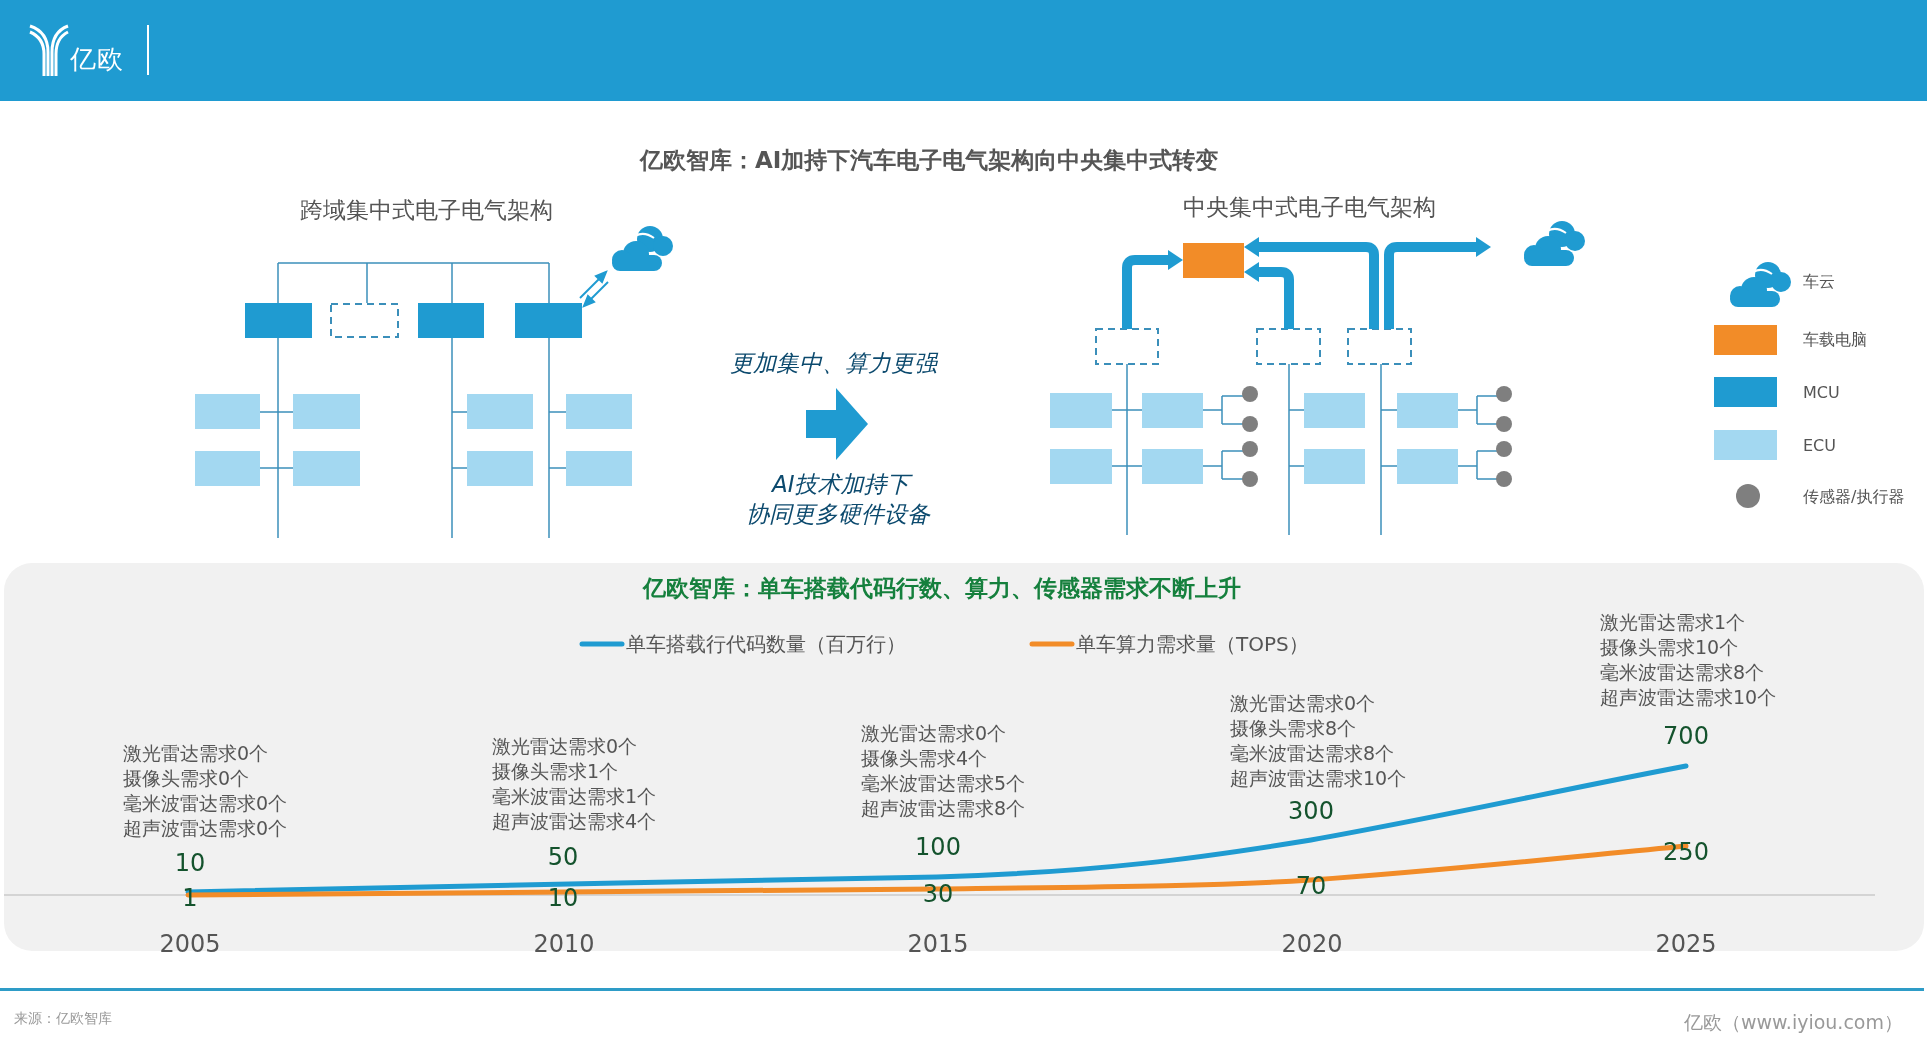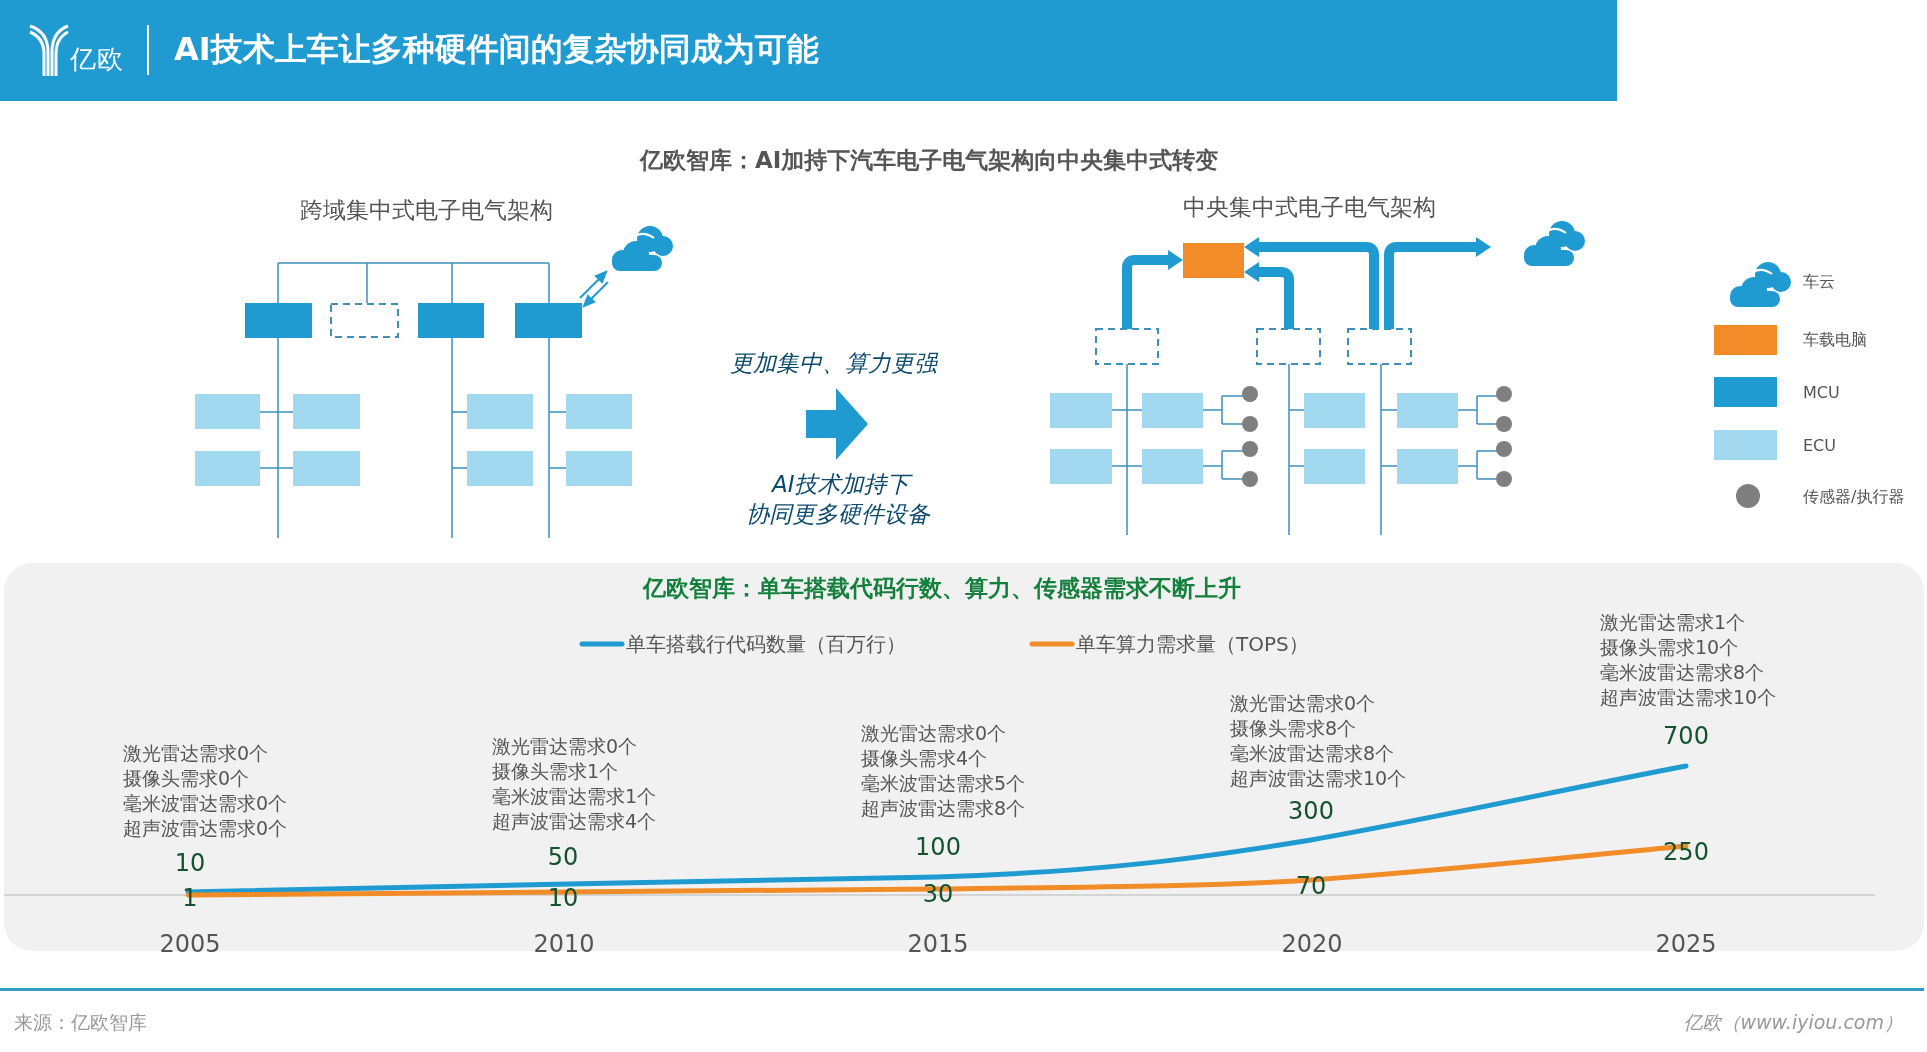--- a/index.html
+++ b/index.html
@@ -1,49 +1,48 @@
 <!DOCTYPE html>
 <html><head>
 <meta charset="utf-8">
 <style>
   html, body { margin:0; padding:0; }
   body { width:1927px; height:1052px; position:relative; background:#ffffff; overflow:hidden;
          font-family:"DejaVu Sans", "Liberation Sans", sans-serif; color:#555; }
   .abs { position:absolute; }
-  .header { left:0; top:0; width:1617px; height:101px; background:#1f9bd1; }
+  .header { left:0; top:0; width:1927px; height:101px; background:#1f9bd1; }
   .logo-text { left:70px; top:42px; color:#fff; font-size:26px; letter-spacing:1px; }
   .divider { left:147px; top:25px; width:2px; height:50px; background:#fff; }
   .title { left:174px; top:28px; color:#fff; font-size:32px; font-weight:bold; }
   .sec-title { font-size:23px; font-weight:bold; color:#555; white-space:nowrap; }
   .sub-title { font-size:23px; color:#555; white-space:nowrap; }
   .mid-text { font-size:23px; color:#0c4a6e; text-align:center; white-space:nowrap;font-style:italic; }
   .legend-label { font-size:16px; color:#555; white-space:nowrap; }
   .panel { left:4px; top:563px; width:1920px; height:388px; background:#f1f1f1; border-radius:28px; }
   .chart-title { font-size:23px; font-weight:bold; color:#15803d; white-space:nowrap; }
   .chart-legend { font-size:20px; color:#555; white-space:nowrap; }
   .annot { font-size:19px; color:#555; line-height:25px; white-space:nowrap; }
   .val { font-size:24px; color:#14532d; white-space:nowrap; transform:translateX(-50%); }
   .xtick { font-size:24px; color:#555; transform:translateX(-50%);margin-top:12px; }
   .footer-line { left:0; top:988px; width:1924px; height:3px; background:#2e9cc7; }
-  .footer-left { left:14px; top:1010px; font-size:19px; color:#999; }
-  .footer-right { right:24px; top:1010px; font-size:19px; color:#999;font-style:italic; }
+  .footer-left { left:14px; top:1010px; font-size:14px; color:#999; }
+  .footer-right { right:24px; top:1010px; font-size:19px; color:#999; }
 </style>
 </head>
 <body>
 
 <div class="abs header">
   <svg class="abs" style="left:28px;top:22px" width="42" height="56" viewBox="0 0 42 56">
     <path d="M2 4 Q20 10 20 30 L20 54" stroke="#fff" stroke-width="3" fill="none"></path>
     <path d="M2 10 Q16 16 16 32 L16 54" stroke="#fff" stroke-width="3" fill="none"></path>
     <path d="M40 4 Q24 10 24 30 L24 54" stroke="#fff" stroke-width="3" fill="none"></path>
     <path d="M40 10 Q28 16 28 32 L28 54" stroke="#fff" stroke-width="3" fill="none"></path>
   </svg>
   <div class="abs logo-text">亿欧</div>
   <div class="abs divider"></div>
-  <div class="abs title">AI技术上车让多种硬件间的复杂协同成为可能</div>
 </div>
 
 <div class="abs sec-title" style="left:640px;top:145px">亿欧智库：AI加持下汽车电子电气架构向中央集中式转变</div>
 <div class="abs sub-title" style="left:300px;top:195px">跨域集中式电子电气架构</div>
 <div class="abs sub-title" style="left:1183px;top:192px">中央集中式电子电气架构</div>
 
 <svg class="abs" style="left:0;top:0" width="1927" height="560">
   <g stroke="#3b8fba" stroke-width="1.5" fill="none">
     <line x1="278" y1="263" x2="549" y2="263"></line>
     <line x1="278" y1="263" x2="278" y2="538"></line>

